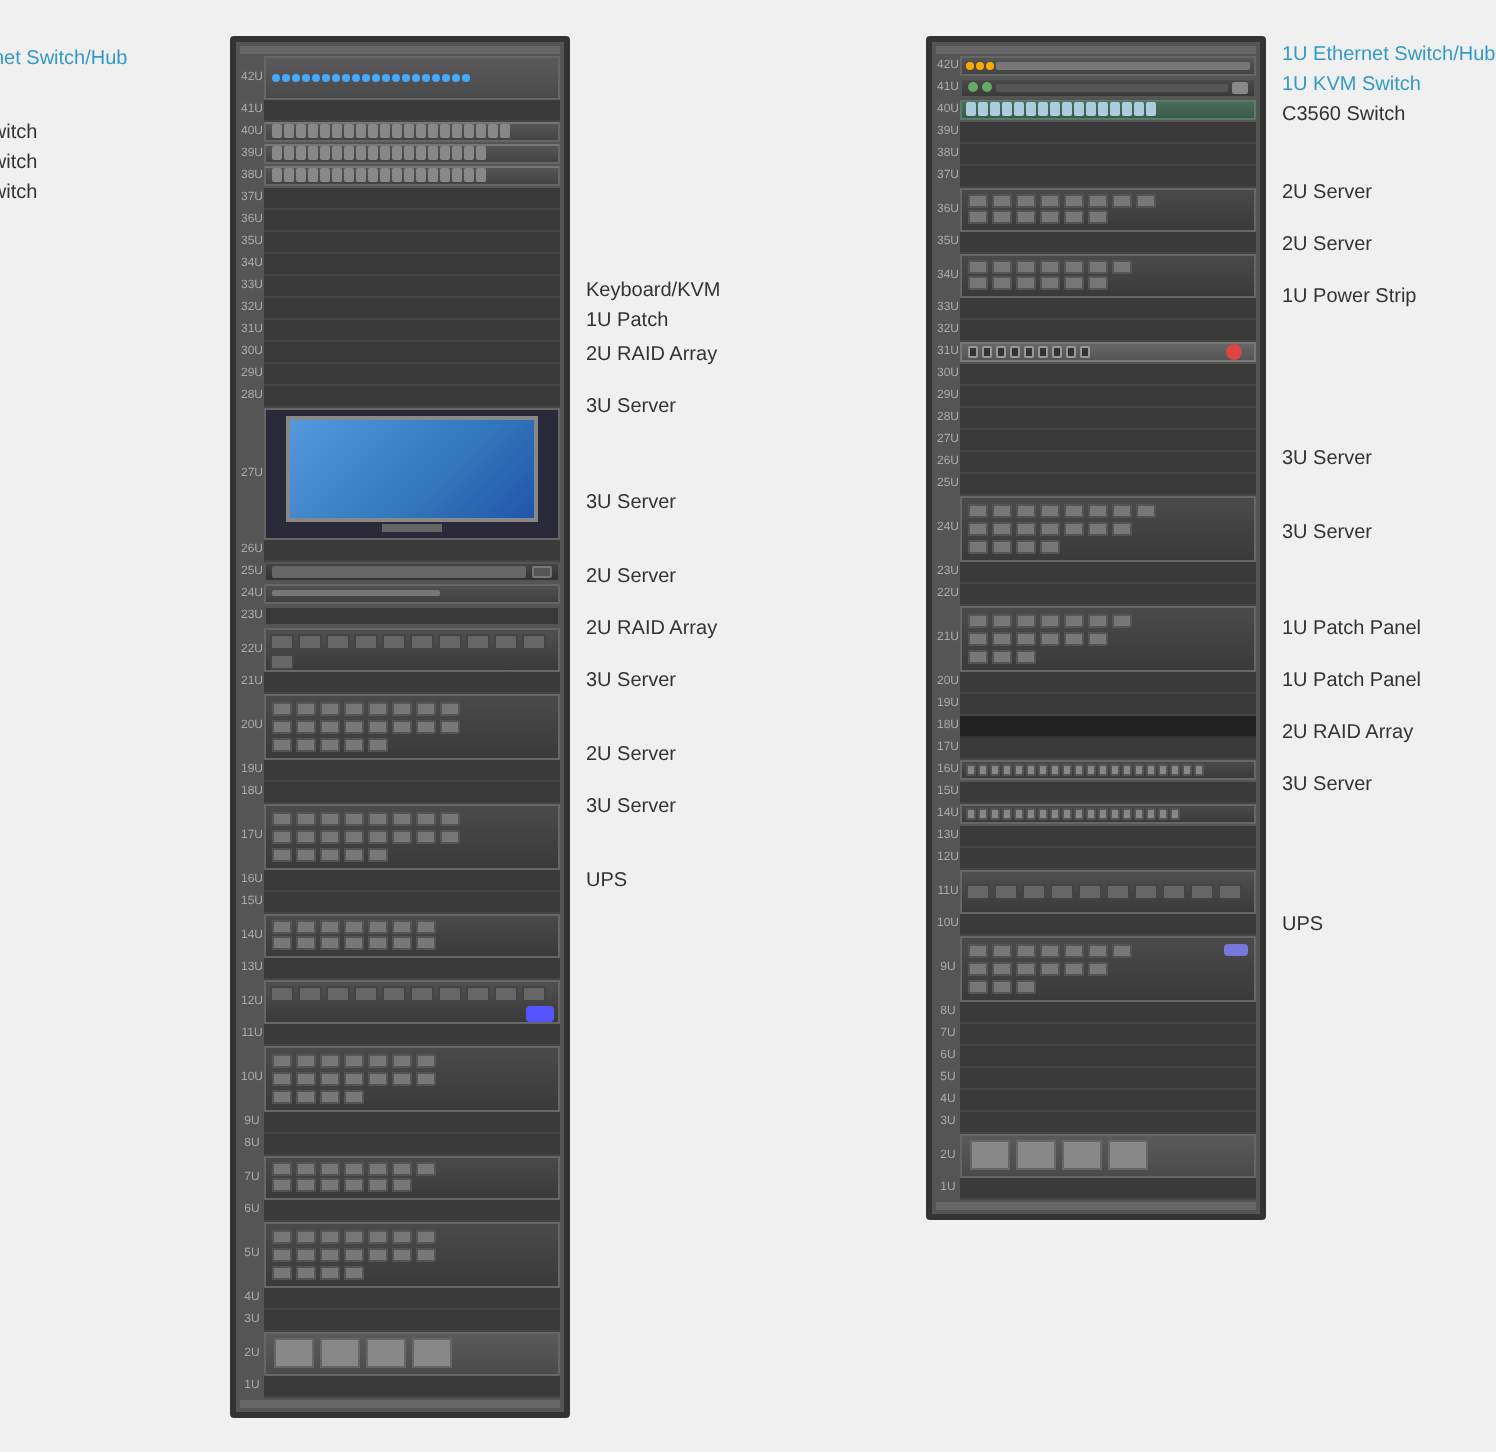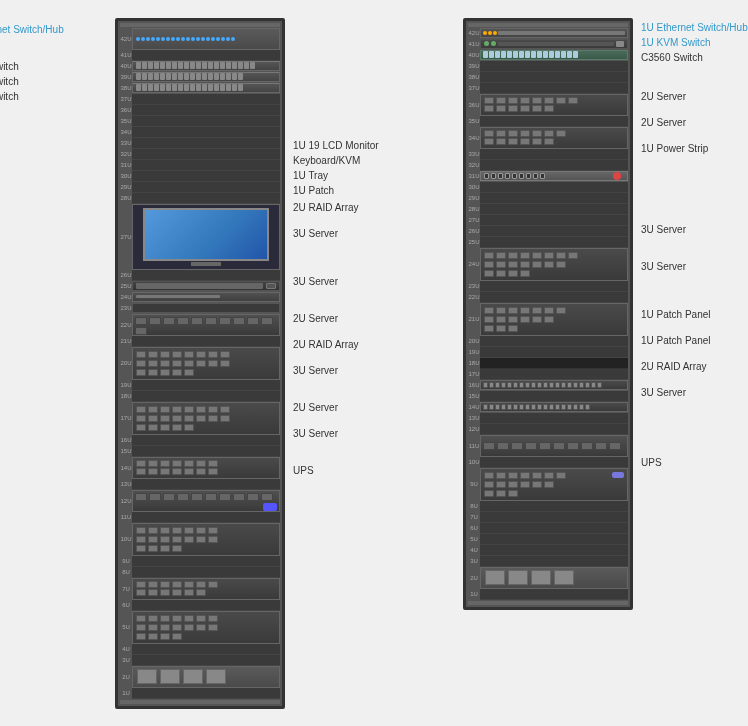--- a/index.html
+++ b/index.html
@@ -867,23 +867,21 @@
               <div class="ru-empty"></div>
             </div>
           </div>
         <div class="rack-bottom-rail"></div>
       </div>
     </div>
 
     <div class="labels-panel" style="padding-top:0;">
 
       <div style="height: 120px;"></div>
-      <div class="label-line dark">1U 19 LCD Monitor</div>
       <div class="label-line dark">Keyboard/KVM</div>
-      <div class="label-line dark">1U Tray</div>
       <div class="label-line dark">1U Patch</div>
       <div style="height:2px;"></div>
       <div class="label-line dark">2U RAID Array</div>
       <div style="height:11px;"></div>
       <div class="label-line dark">3U Server</div>
       <div style="height:33px;"></div>
       <div class="label-line dark">3U Server</div>
       <div style="height:22px;"></div>
       <div class="label-line dark">2U Server</div>
       <div style="height:11px;"></div>

